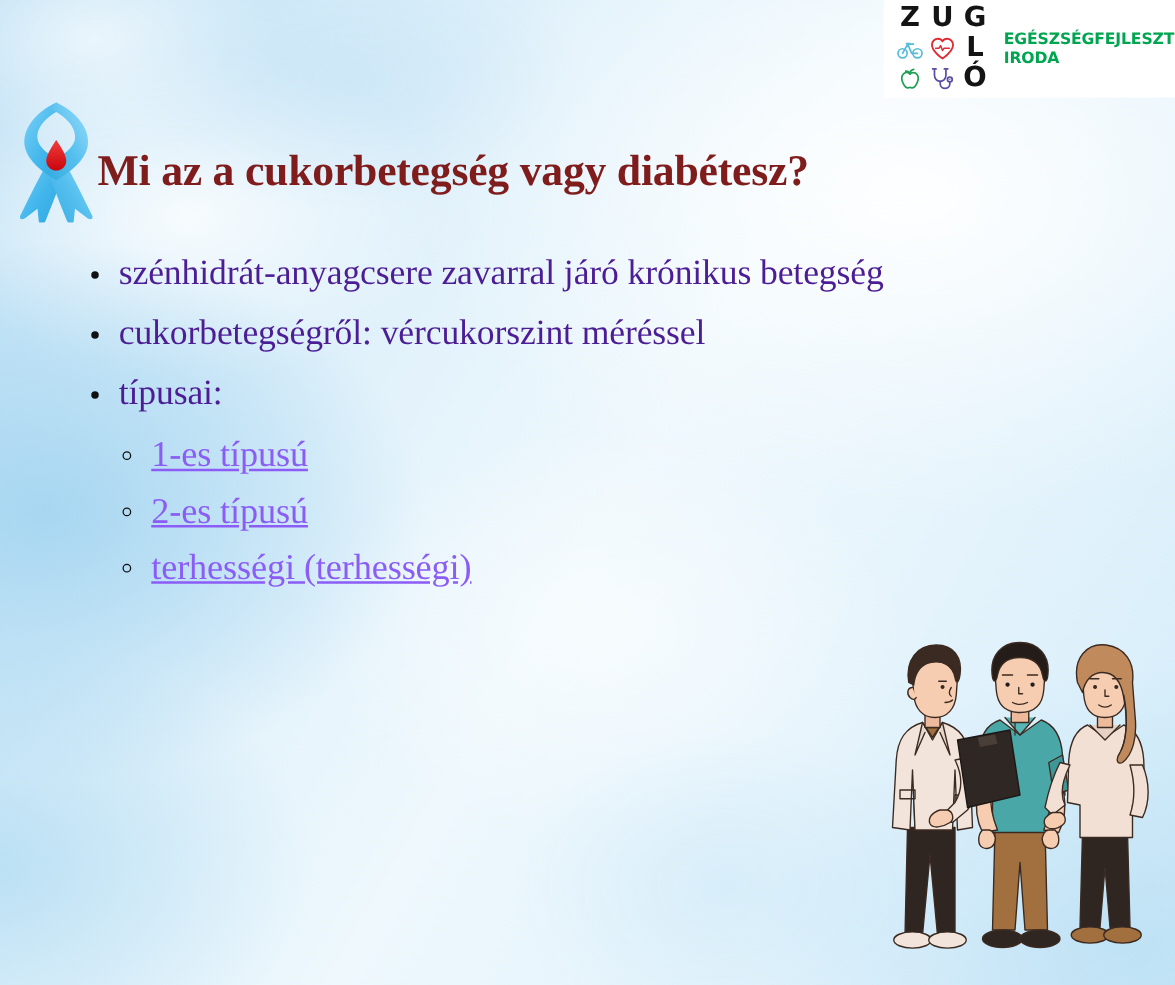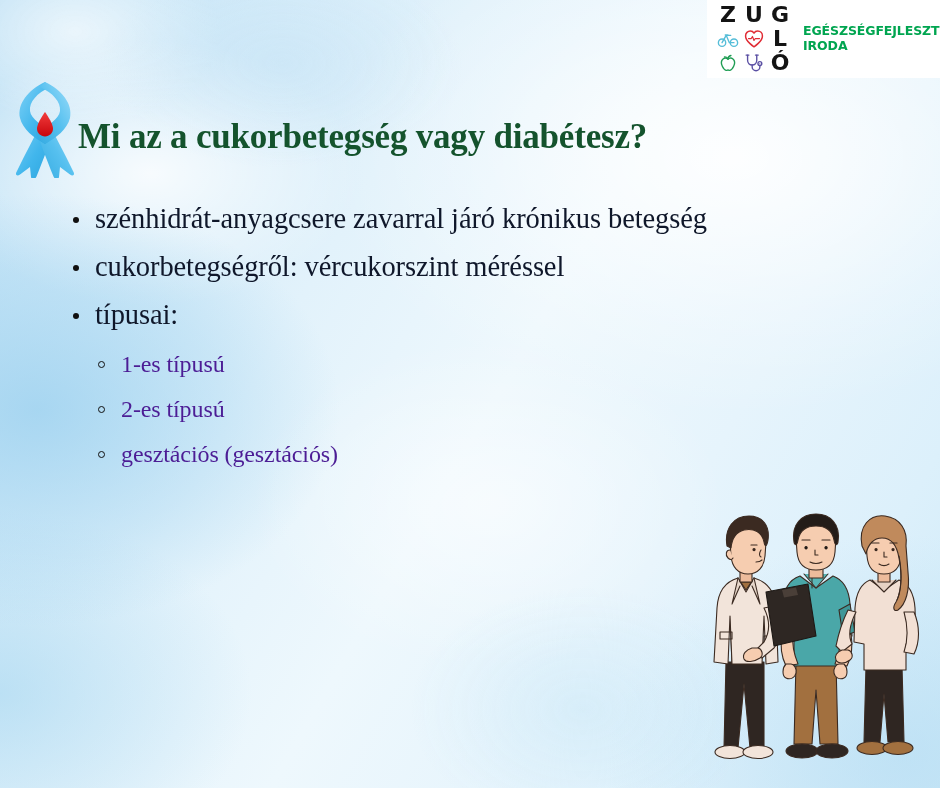--- a/index.html
+++ b/index.html
@@ -109,62 +109,63 @@
   }
 
   
   #title {
     position: absolute;
     left: 78px;
     top: 95px;
     width: 720px;
     font-size: 35px;
     line-height: 1.1;
-    color: #14532d;
+    color: #7f1d1d;
     letter-spacing: -0.2px;
     white-space: nowrap;
   }
 
   
   #bullets {
     position: absolute;
     left: 62px;
     top: 196px;
     width: 690px;
   }
   .li {
     position: relative;
     padding-left: 33px;
     font-size: 28.5px;
     line-height: 46px;
-    color: #0f172a;
+    color: #4c1d95;
     letter-spacing: -0.1px;
     margin-bottom: 2px;
   }
   .li::before {
     content: "";
     position: absolute;
     left: 11px;
     top: 21px;
     width: 6px;
     height: 6px;
     border-radius: 50%;
     background: #101010;
   }
   .sublist {
     margin-top: 4px;
     padding-left: 26px;
   }
   .sub-li {
     position: relative;
     padding-left: 33px;
-    font-size: 24px;
+    font-size: 29px;
     line-height: 45px;
-    color: #4c1d95;
+    color: #8b5cf6;
     letter-spacing: -0.1px;
+    text-decoration: underline;
   }
   .sub-li::before {
     content: "";
     position: absolute;
     left: 10px;
     top: 19px;
     width: 7px;
     height: 7px;
     border-radius: 50%;
     border: 1.4px solid #101010;
@@ -273,21 +274,21 @@
 
   <h1 id="title">Mi az a cukorbetegség vagy diabétesz?</h1>
 
   <div id="bullets">
     <div class="li">szénhidrát-anyagcsere zavarral járó krónikus betegség</div>
     <div class="li">cukorbetegségről: vércukorszint méréssel</div>
     <div class="li">típusai:</div>
     <div class="sublist">
       <div class="sub-li">1-es típusú</div>
       <div class="sub-li">2-es típusú</div>
-      <div class="sub-li">gesztációs (gesztációs)</div>
+      <div class="sub-li">terhességi (terhességi)</div>
     </div>
   </div>
 
   <div id="illustration">
     <svg viewBox="0 0 246 276" width="246" height="276">
       <g stroke="#3b2a21" stroke-width="1.1" stroke-linejoin="round" stroke-linecap="round">
 
         <g>
 
           <path d="M32 150 L30 236 L44 236 L50 172 L56 236 L70 236 L70 150 Z" fill="#2f2622"></path>

